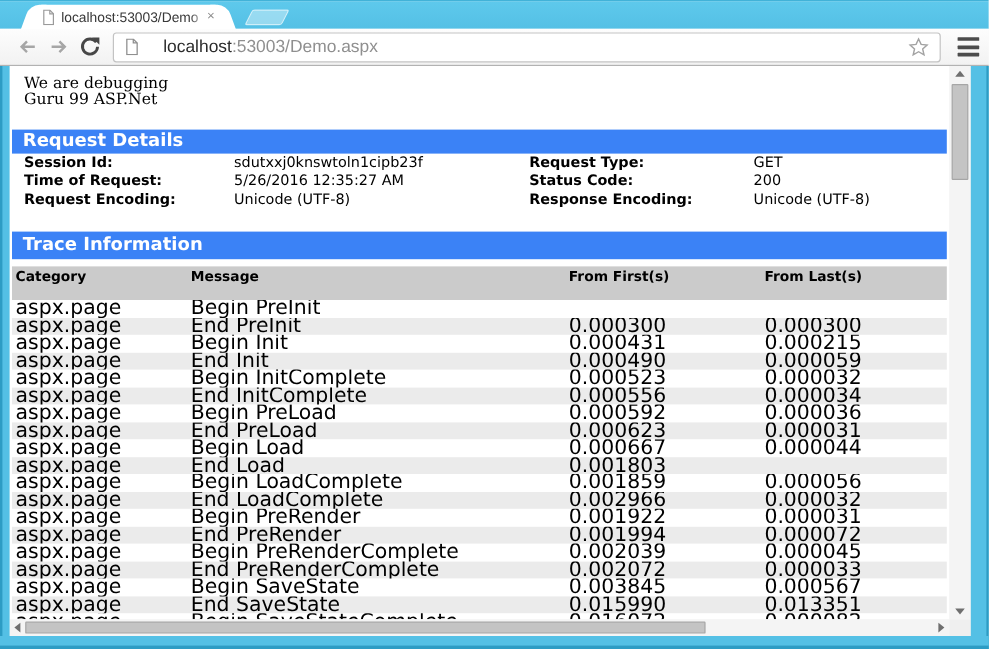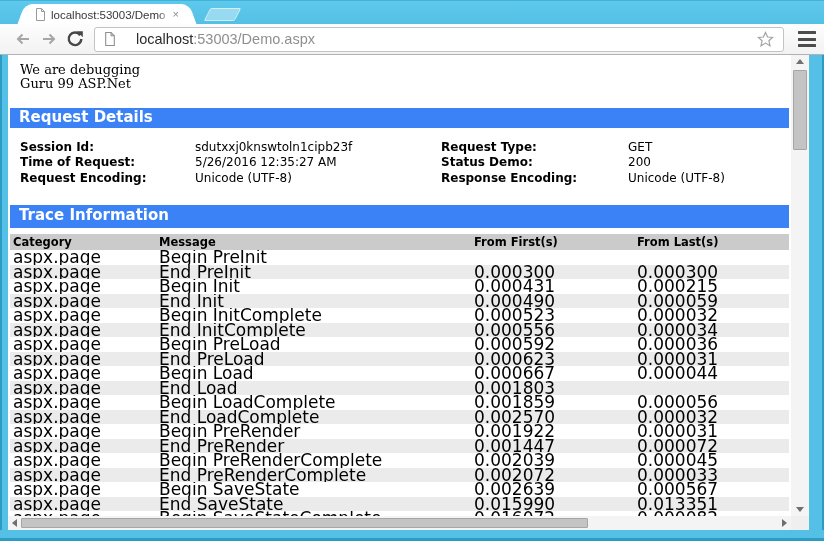--- a/index.html
+++ b/index.html
@@ -46,29 +46,29 @@
 
   
   .page { position:absolute; left:8px; top:55px; width:783px; height:461px; background:#fff;
           overflow:hidden; font-family:"DejaVu Sans", sans-serif; color:#000; }
   .intro { padding:8px 0 0 12px; font-family:"DejaVu Serif", serif; font-size:13px; line-height:14px; }
   .section-bar { margin:0 2px; background:#3b82f6; color:#fff; font-weight:bold; font-size:15px;
                  line-height:17px; padding:1px 0 2px 9px; }
   .section-bar.b1 { margin-top:17px; }
   .section-bar.b2 { margin-top:19px; padding:2px 0 4px 9px; }
 
-  .details { margin-top:12px; padding-left:12px; font-size:12px; line-height:15.4px; }
+  .details { padding-left:12px; font-size:12px; line-height:15.4px; }
   .d-row { display:flex; }
   .d-label  { width:175px; font-weight:bold; }
   .d-value  { width:246px; }
   .d-label2 { width:187px; font-weight:bold; }
   .d-value2 { flex:1; }
 
   .trace { margin:6px 2px 0 2px; }
-  .t-head { display:flex; background:#cbcbcb; height:16px; line-height:16px; font-weight:bold; font-size:11.5px; }
+  .t-head { display:flex; background:#cbcbcb; height:28px; line-height:16px; font-weight:bold; font-size:11.5px; }
   .t-row  { display:flex; height:14.5px; line-height:14.5px; font-size:17px; }
   .t-row:nth-child(even) { background:#ebebeb; }
   .t-cell { overflow:hidden; white-space:nowrap; }
   .c0 { width:147px; padding-left:3px; }
   .c1 { width:315px; padding-left:2px; }
   .c2 { width:163px; padding-left:2px; }
   .c3 { flex:1;      padding-left:2px; }
 
   
   .vscroll { position:absolute; left:791px; top:55px; width:18px; height:461px; background:#f4f4f4; }
@@ -155,21 +155,21 @@
     <div class="details">
       <div class="d-row">
         <span class="d-label">Session Id:</span>
         <span class="d-value">sdutxxj0knswtoln1cipb23f</span>
         <span class="d-label2">Request Type:</span>
         <span class="d-value2">GET</span>
       </div>
       <div class="d-row">
         <span class="d-label">Time of Request:</span>
         <span class="d-value">5/26/2016 12:35:27 AM</span>
-        <span class="d-label2">Status Demo:</span>
+        <span class="d-label2">Status Code:</span>
         <span class="d-value2">200</span>
       </div>
       <div class="d-row">
         <span class="d-label">Request Encoding:</span>
         <span class="d-value">Unicode (UTF-8)</span>
         <span class="d-label2">Response Encoding:</span>
         <span class="d-value2">Unicode (UTF-8)</span>
       </div>
     </div>
 
@@ -244,51 +244,51 @@
           </div>
           <div class="t-row">
             <span class="t-cell c0">aspx.page</span>
             <span class="t-cell c1">Begin LoadComplete</span>
             <span class="t-cell c2">0.001859</span>
             <span class="t-cell c3">0.000056</span>
           </div>
           <div class="t-row">
             <span class="t-cell c0">aspx.page</span>
             <span class="t-cell c1">End LoadComplete</span>
-            <span class="t-cell c2">0.002570</span>
+            <span class="t-cell c2">0.002966</span>
             <span class="t-cell c3">0.000032</span>
           </div>
           <div class="t-row">
             <span class="t-cell c0">aspx.page</span>
             <span class="t-cell c1">Begin PreRender</span>
             <span class="t-cell c2">0.001922</span>
             <span class="t-cell c3">0.000031</span>
           </div>
           <div class="t-row">
             <span class="t-cell c0">aspx.page</span>
             <span class="t-cell c1">End PreRender</span>
-            <span class="t-cell c2">0.001447</span>
+            <span class="t-cell c2">0.001994</span>
             <span class="t-cell c3">0.000072</span>
           </div>
           <div class="t-row">
             <span class="t-cell c0">aspx.page</span>
             <span class="t-cell c1">Begin PreRenderComplete</span>
             <span class="t-cell c2">0.002039</span>
             <span class="t-cell c3">0.000045</span>
           </div>
           <div class="t-row">
             <span class="t-cell c0">aspx.page</span>
             <span class="t-cell c1">End PreRenderComplete</span>
             <span class="t-cell c2">0.002072</span>
             <span class="t-cell c3">0.000033</span>
           </div>
           <div class="t-row">
             <span class="t-cell c0">aspx.page</span>
             <span class="t-cell c1">Begin SaveState</span>
-            <span class="t-cell c2">0.002639</span>
+            <span class="t-cell c2">0.003845</span>
             <span class="t-cell c3">0.000567</span>
           </div>
           <div class="t-row">
             <span class="t-cell c0">aspx.page</span>
             <span class="t-cell c1">End SaveState</span>
             <span class="t-cell c2">0.015990</span>
             <span class="t-cell c3">0.013351</span>
           </div>
           <div class="t-row">
             <span class="t-cell c0">aspx.page</span>

